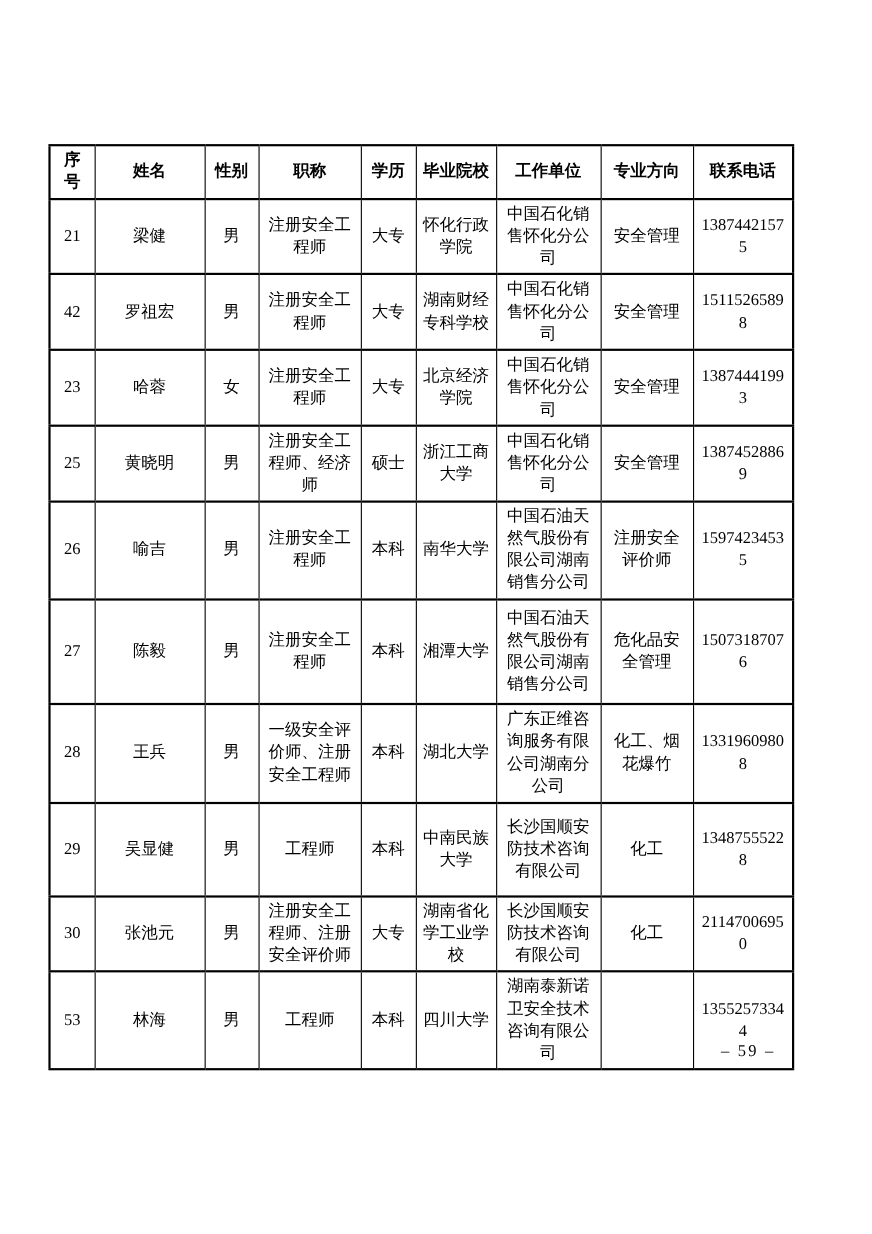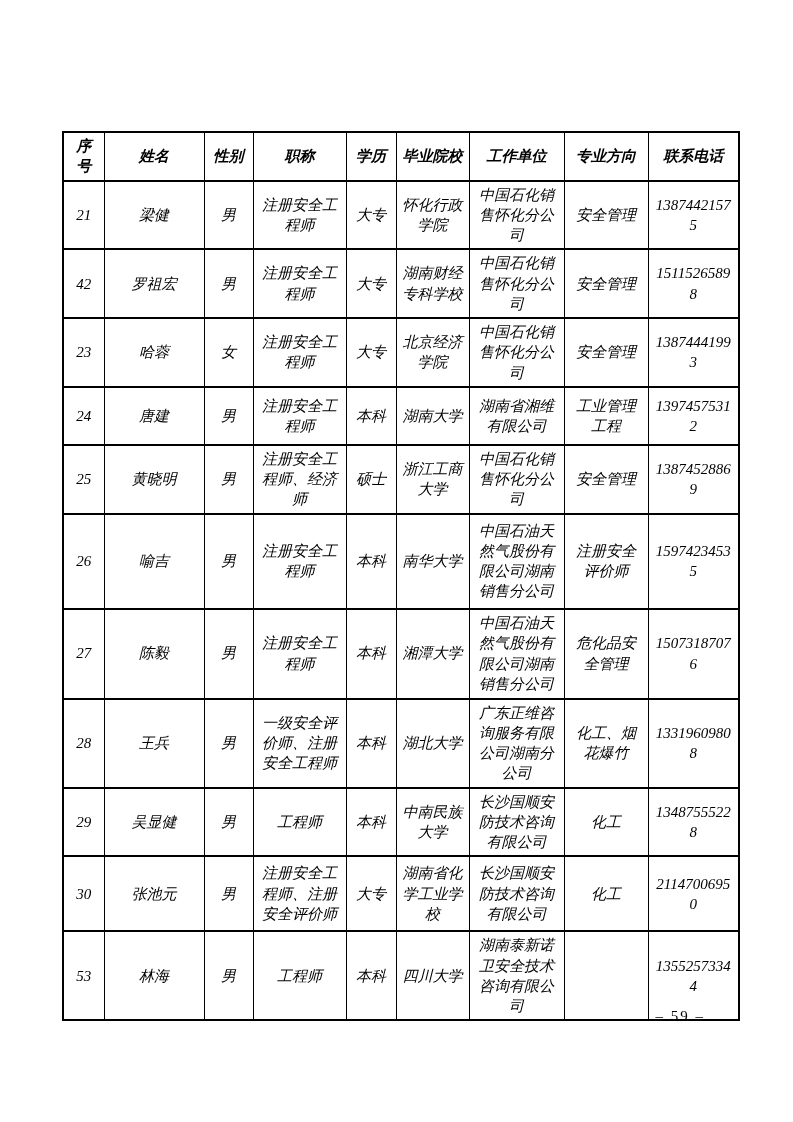--- a/index.html
+++ b/index.html
@@ -11,27 +11,26 @@
     position: relative;
     width: 793px;
     height: 1122px;
     background: #ffffff;
     font-family: "Liberation Serif", "DejaVu Serif", serif;
     color: #000000;
     overflow: hidden;
   }
   table.roster {
     position: absolute;
-    left: 62px;
+    left: 44px;
     top: 131px;
     width: 676px;
     border-collapse: collapse;
     table-layout: fixed;
     border: 2px solid #000;
-    font-style: italic;
   }
   table.roster th, table.roster td {
     border-left: 1px solid #000;
     border-right: 1px solid #000;
     border-top: 2px solid #000;
     border-bottom: 2px solid #000;
     text-align: center;
     vertical-align: middle;
     padding: 3px 5px;
     font-size: 15px;
@@ -50,21 +49,21 @@
   tbody tr:nth-child(4)  { height: 58px; }
   tbody tr:nth-child(5)  { height: 58px; }
   tbody tr:nth-child(6)  { height: 95px; }
   tbody tr:nth-child(7)  { height: 90px; }
   tbody tr:nth-child(8)  { height: 85px; }
   tbody tr:nth-child(9)  { height: 66px; }
   tbody tr:nth-child(10) { height: 75px; }
   tbody tr:nth-child(11) { height: 82px; }
   .page-number {
     position: absolute;
-    top: 1008px;
+    top: 948px;
     right: 88px;
     font-size: 15px;
     letter-spacing: 2px;
     color: #000;
   }
 </style>
 </head>
 <body>
 
 <div class="page">
@@ -122,31 +121,20 @@
           <td>哈蓉</td>
           <td>女</td>
           <td>注册安全工程师</td>
           <td>大专</td>
           <td>北京经济学院</td>
           <td>中国石化销售怀化分公司</td>
           <td>安全管理</td>
           <td>13874441993</td>
         </tr>
         <tr>
-          <td>24</td>
-          <td>唐建</td>
-          <td>男</td>
-          <td>注册安全工程师</td>
-          <td>本科</td>
-          <td>湖南大学</td>
-          <td>湖南省湘维有限公司</td>
-          <td>工业管理工程</td>
-          <td>13974575312</td>
-        </tr>
-        <tr>
           <td>25</td>
           <td>黄晓明</td>
           <td>男</td>
           <td>注册安全工程师、经济师</td>
           <td>硕士</td>
           <td>浙江工商大学</td>
           <td>中国石化销售怀化分公司</td>
           <td>安全管理</td>
           <td>13874528869</td>
         </tr>

